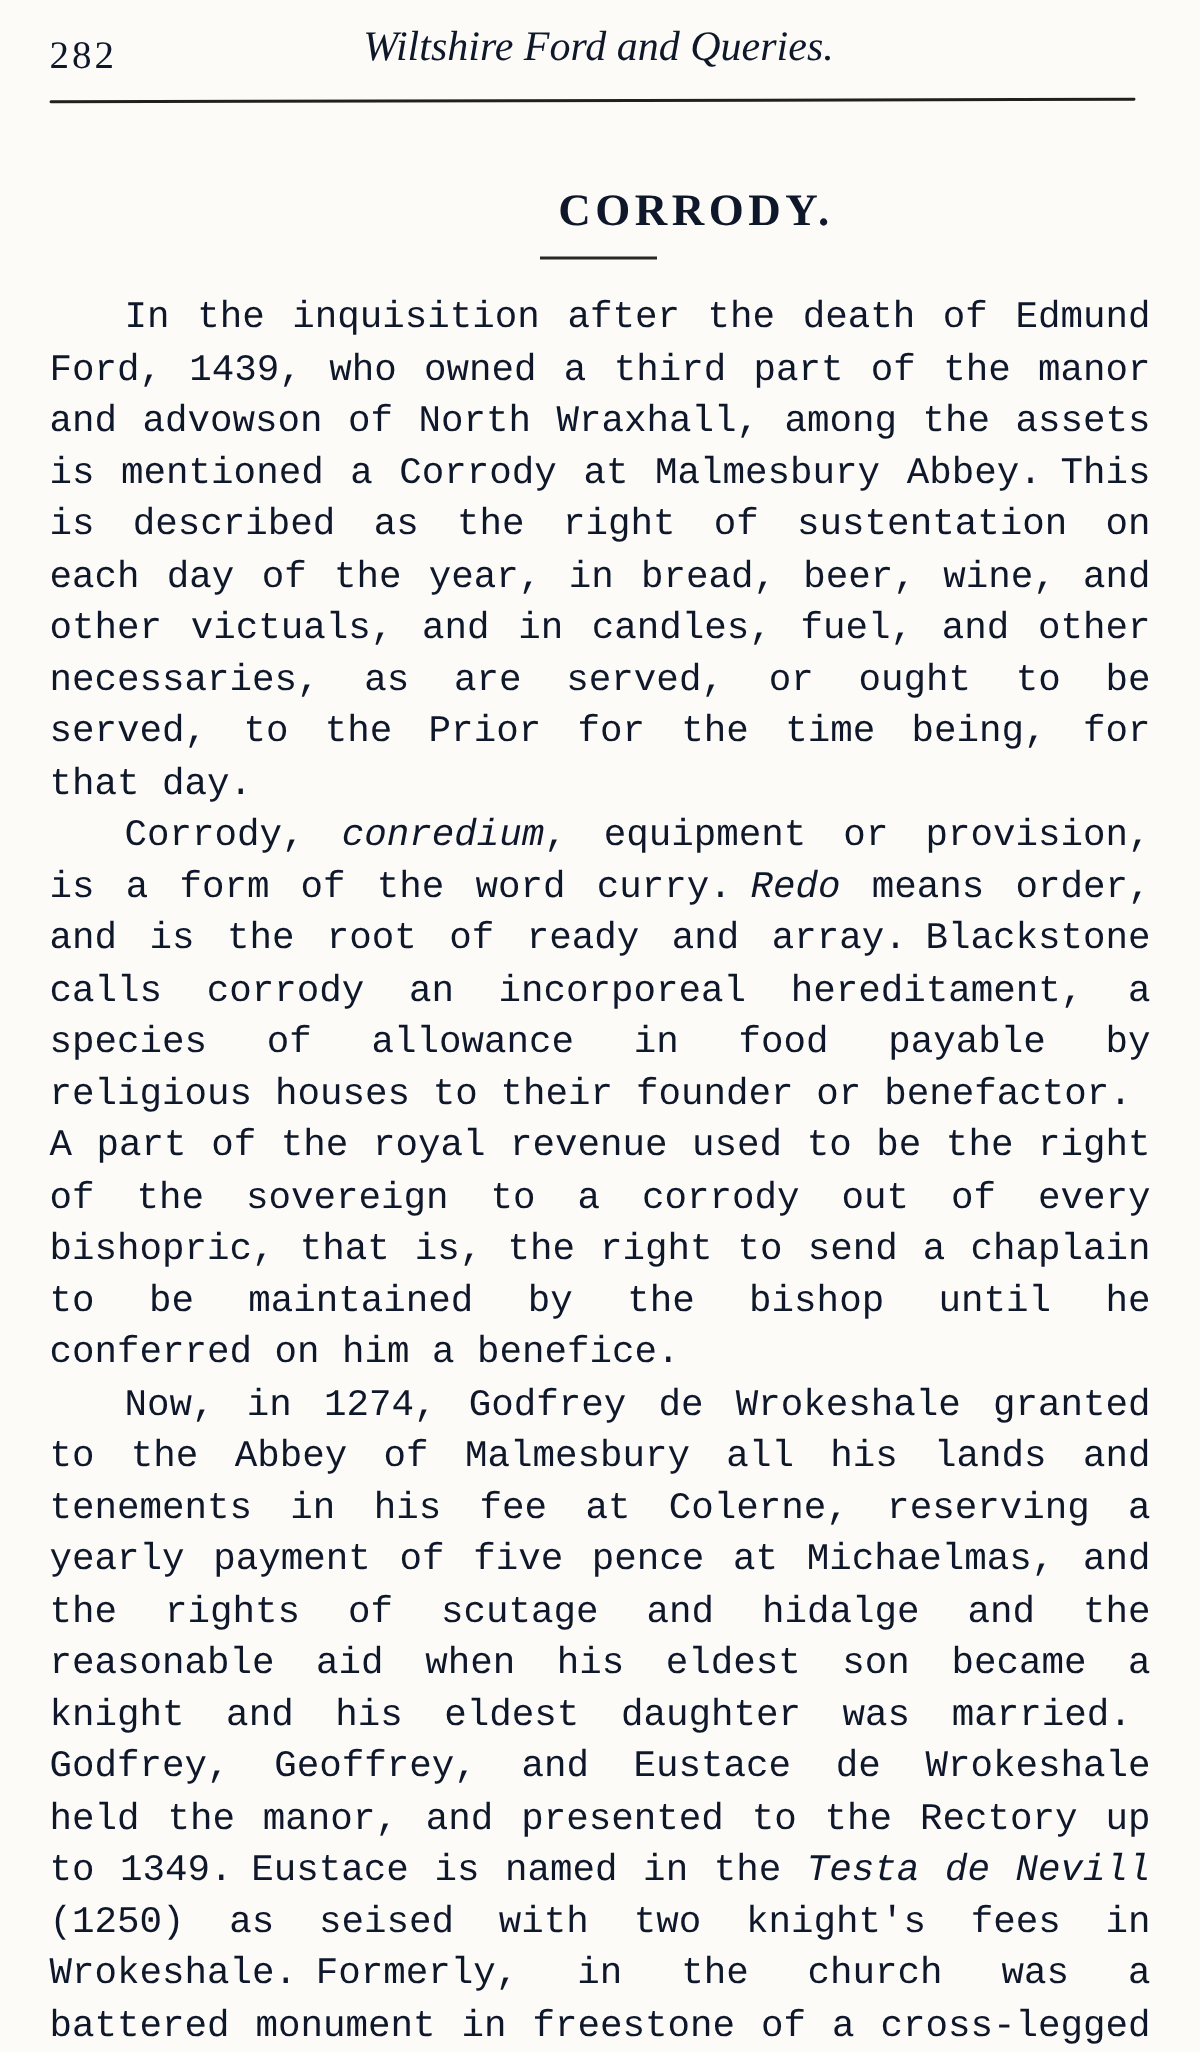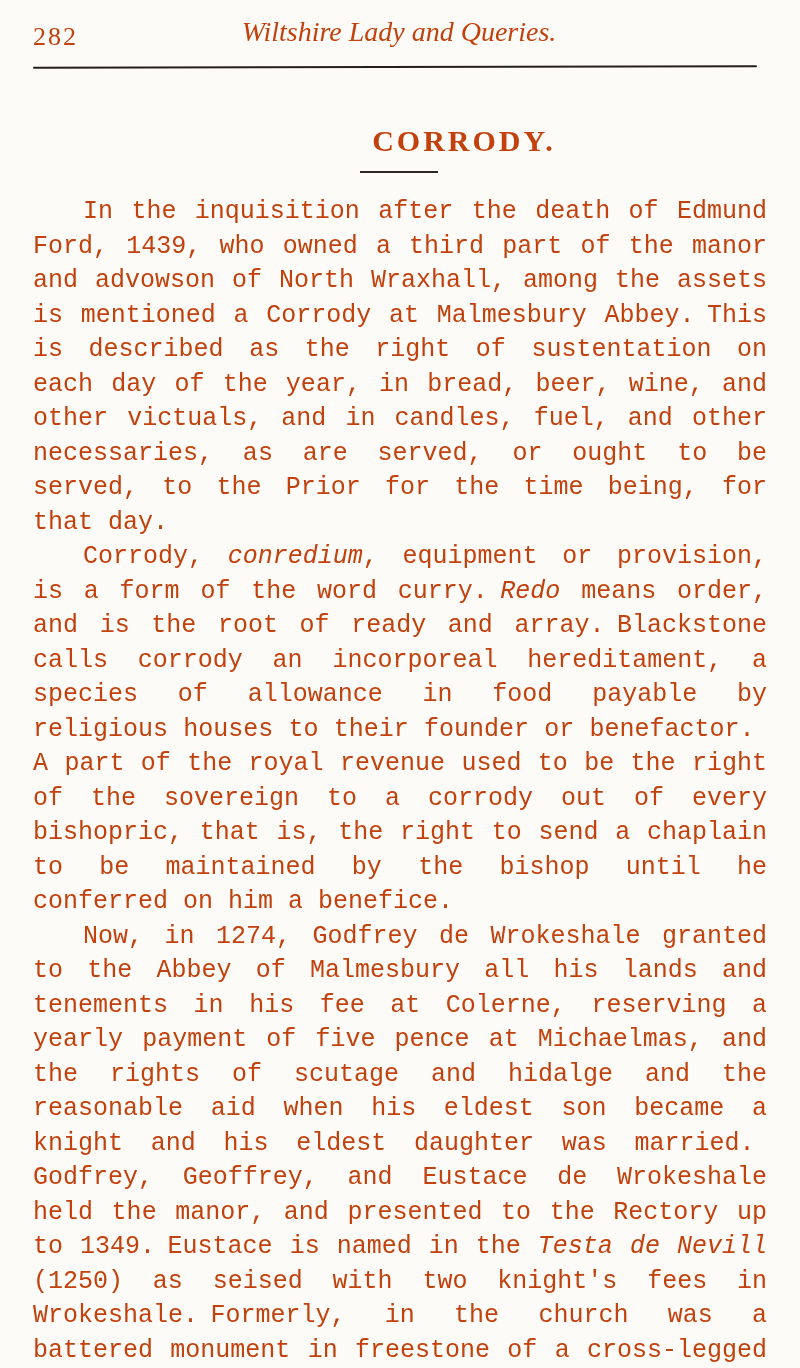--- a/index.html
+++ b/index.html
@@ -69,25 +69,25 @@
   }
   .para {
     margin: 0;
     text-indent: 50px;
   }
   .para em { font-style: italic; }
 </style>
 </head>
 <body>
 
-<div class="page" style="background: rgb(252, 251, 248); color: #c2410c;">
+<div class="page" style="background: rgb(252, 251, 248); color: #0f172a;">
 
   <header class="page-header">
     <span class="page-number">282</span>
-    <span class="running-head">Wiltshire Lady and Queries.</span>
+    <span class="running-head">Wiltshire Ford and Queries.</span>
   </header>
 
   <div class="header-rule"></div>
 
   <h1 class="article-title">CORRODY.</h1>
 
   <div class="title-divider"></div>
 
   <main class="article-body">
       <p class="para"><span>In the inquisition after the death of Edmund Ford, 1439, who owned a third part of the manor and advowson of North Wraxhall, among the assets is mentioned a Corrody at Malmesbury Abbey. This is described as the right of sustentation on each day of the year, in bread, beer, wine, and other victuals, and in candles, fuel, and other necessaries, as are served, or ought to be served, to the Prior for the time being, for that day.</span></p>

